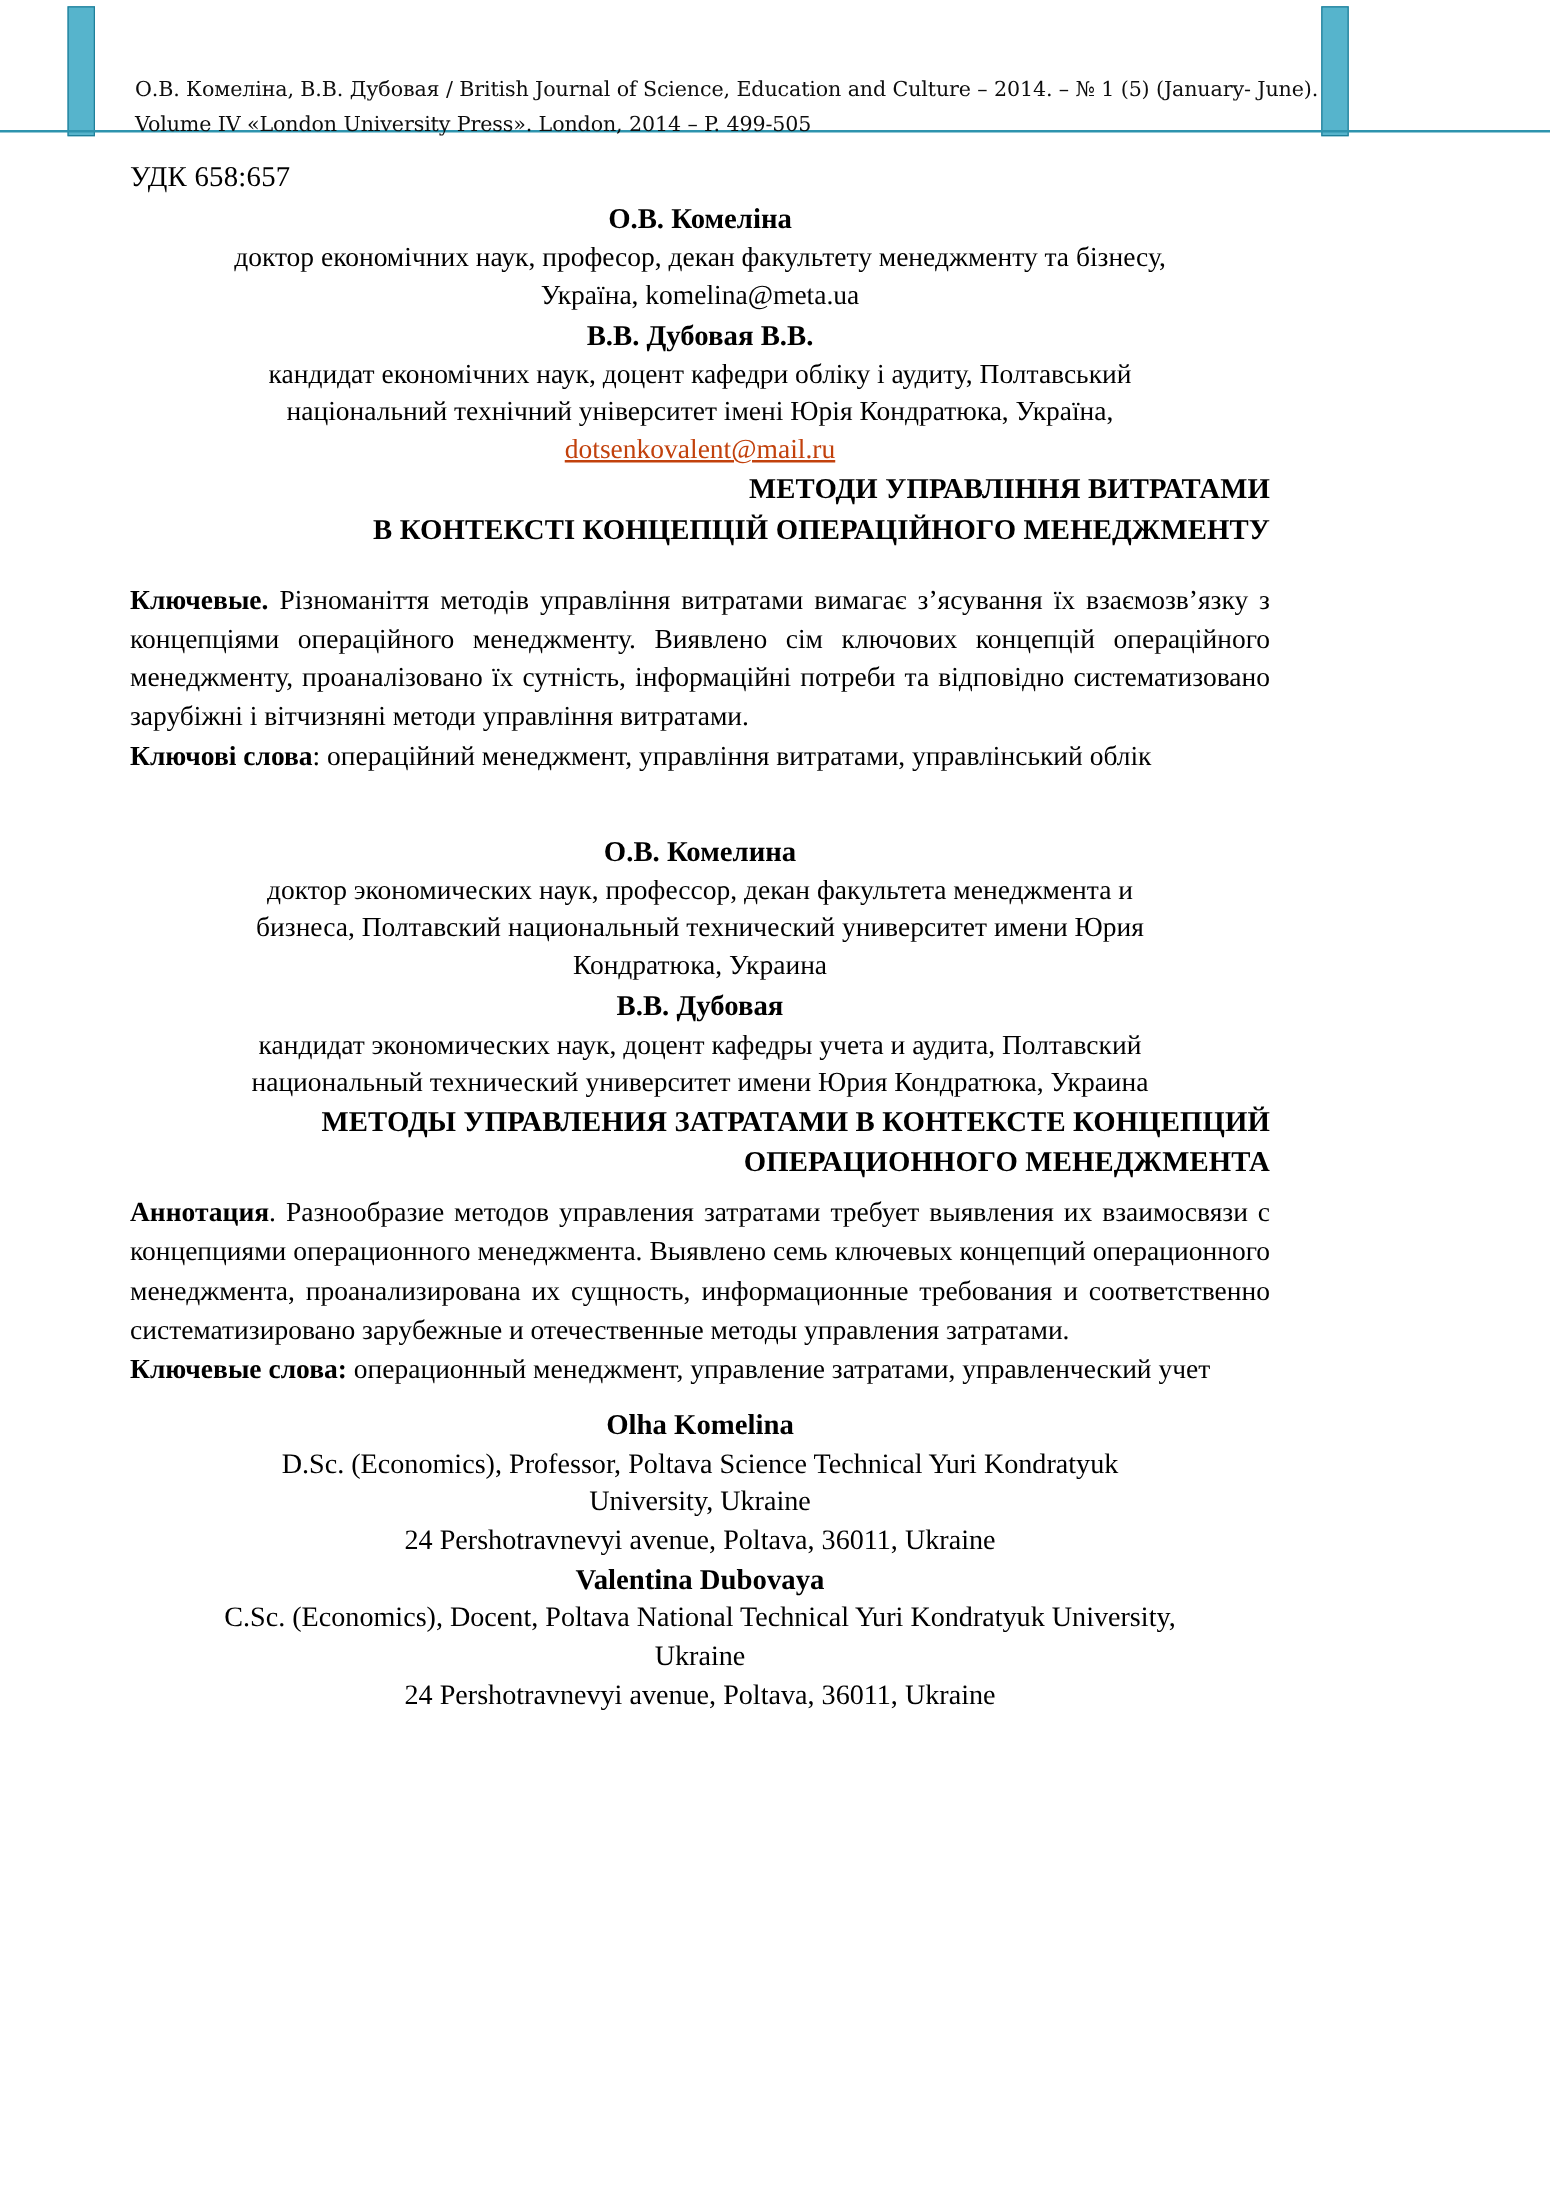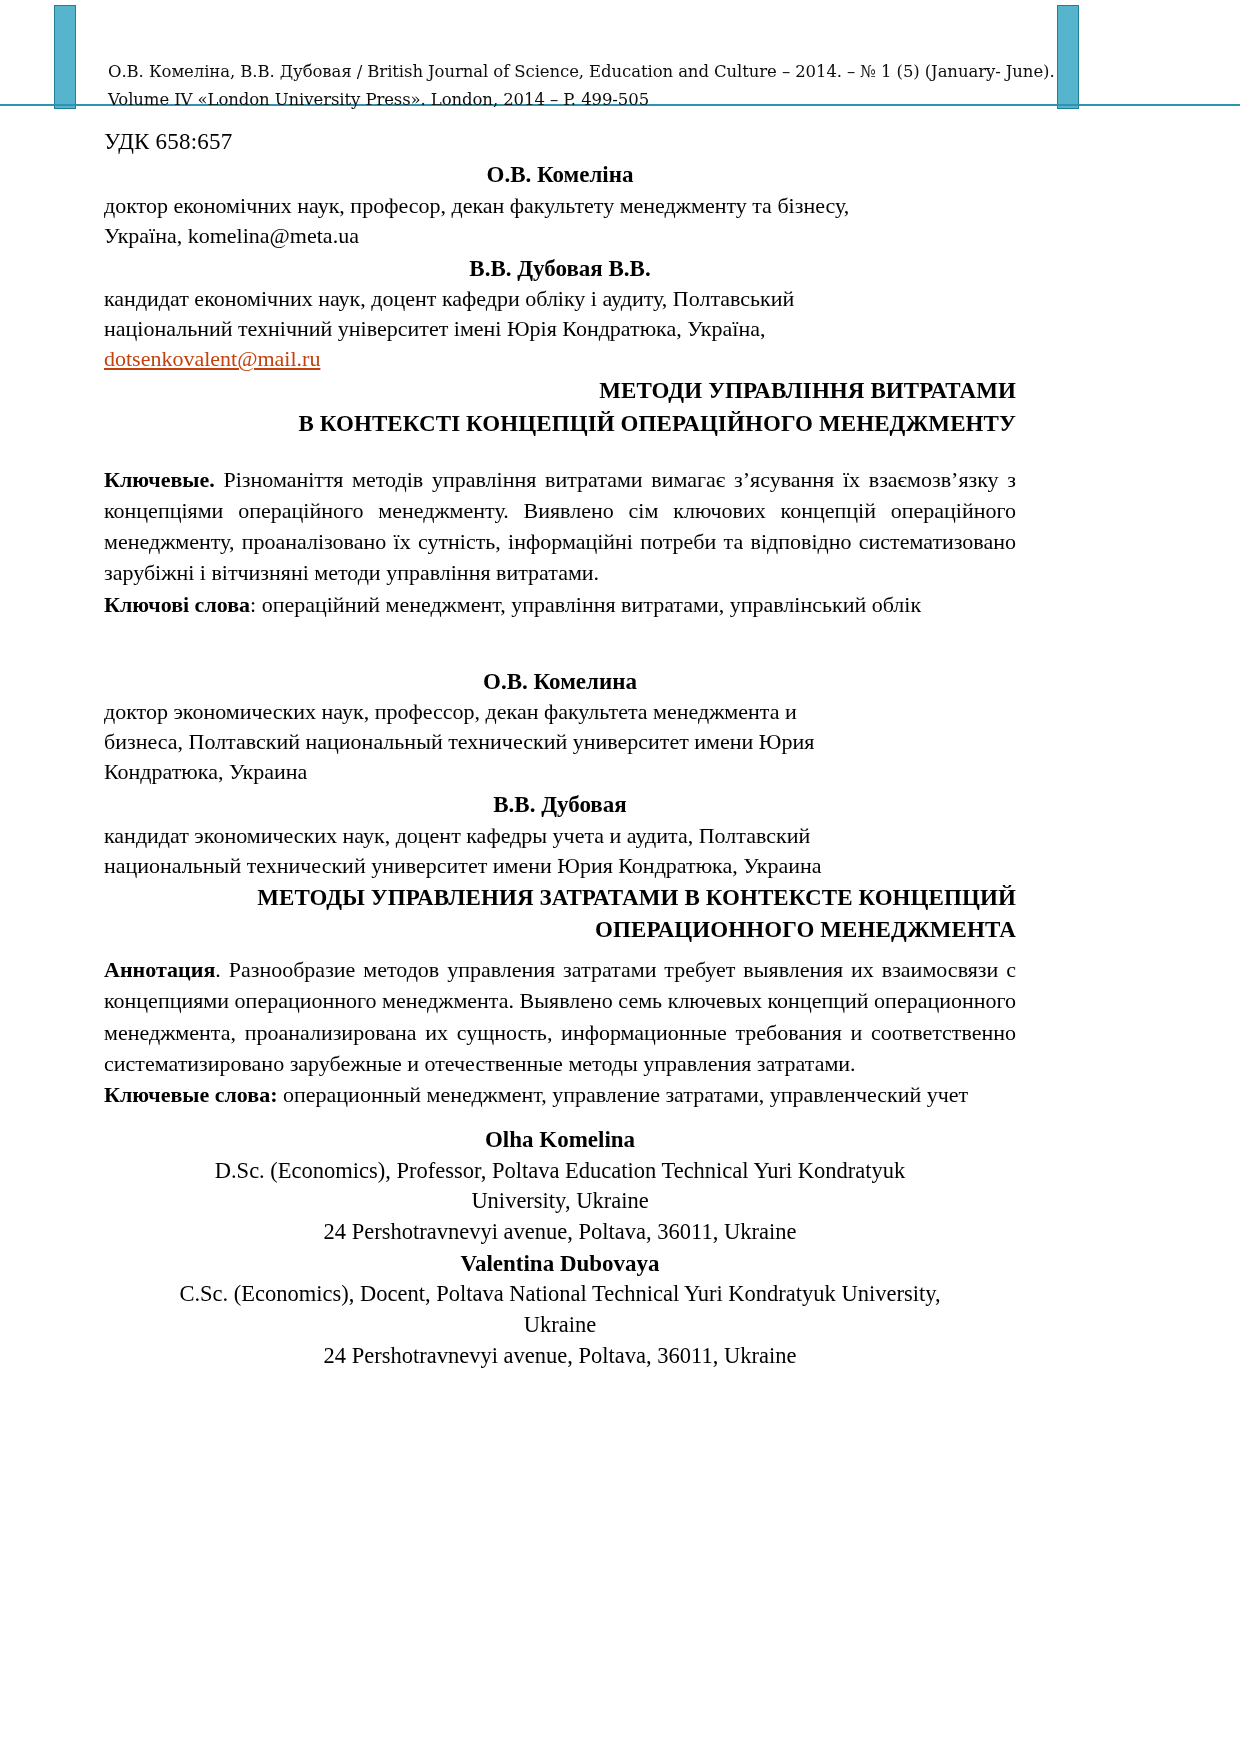--- a/index.html
+++ b/index.html
@@ -82,20 +82,21 @@
     letter-spacing: 0.2px;
   }
 
   .author-name {
     text-align: center;
     font-weight: bold;
     font-size: 23px;
     margin: 2px 0 0 0;
   }
   .author-affil {
+    text-align: center;
     font-size: 22px;
     margin: 0;
     line-height: 1.37;
   }
   .email-link {
     color: #c2410c;
     text-decoration: underline;
   }
 
   .paper-title {
@@ -201,21 +202,21 @@
     <p class="abstract tight">
       <span class="lead">Аннотация</span><span>. Разнообразие методов управления затратами требует выявления их взаимосвязи с концепциями операционного менеджмента. Выявлено семь ключевых концепций операционного менеджмента, проанализирована их сущность, информационные требования и соответственно систематизировано зарубежные и отечественные методы управления затратами.</span>
     </p>
     <p class="keywords">
       <span class="lead">Ключевые  слова:</span><span> операционный менеджмент, управление затратами, управленческий учет</span>
     </p>
 
     <div class="block-gap-sm"></div>
 
     <p class="en-name">Olha Komelina</p>
-    <p class="en-affil">D.Sc. (Economics), Professor, Poltava Education Technical Yuri Kondratyuk</p>
+    <p class="en-affil">D.Sc. (Economics), Professor, Poltava Science Technical Yuri Kondratyuk</p>
     <p class="en-affil">University, Ukraine</p>
     <p class="en-affil">24 Pershotravnevyi  avenue, Poltava, 36011, Ukraine</p>
 
     <p class="en-name">Valentina Dubovaya</p>
     <p class="en-affil">C.Sc. (Economics), Docent, Poltava National Technical Yuri Kondratyuk University,</p>
     <p class="en-affil">Ukraine</p>
     <p class="en-affil">24 Pershotravnevyi  avenue, Poltava, 36011, Ukraine</p>
 
   </div>
 </div>

